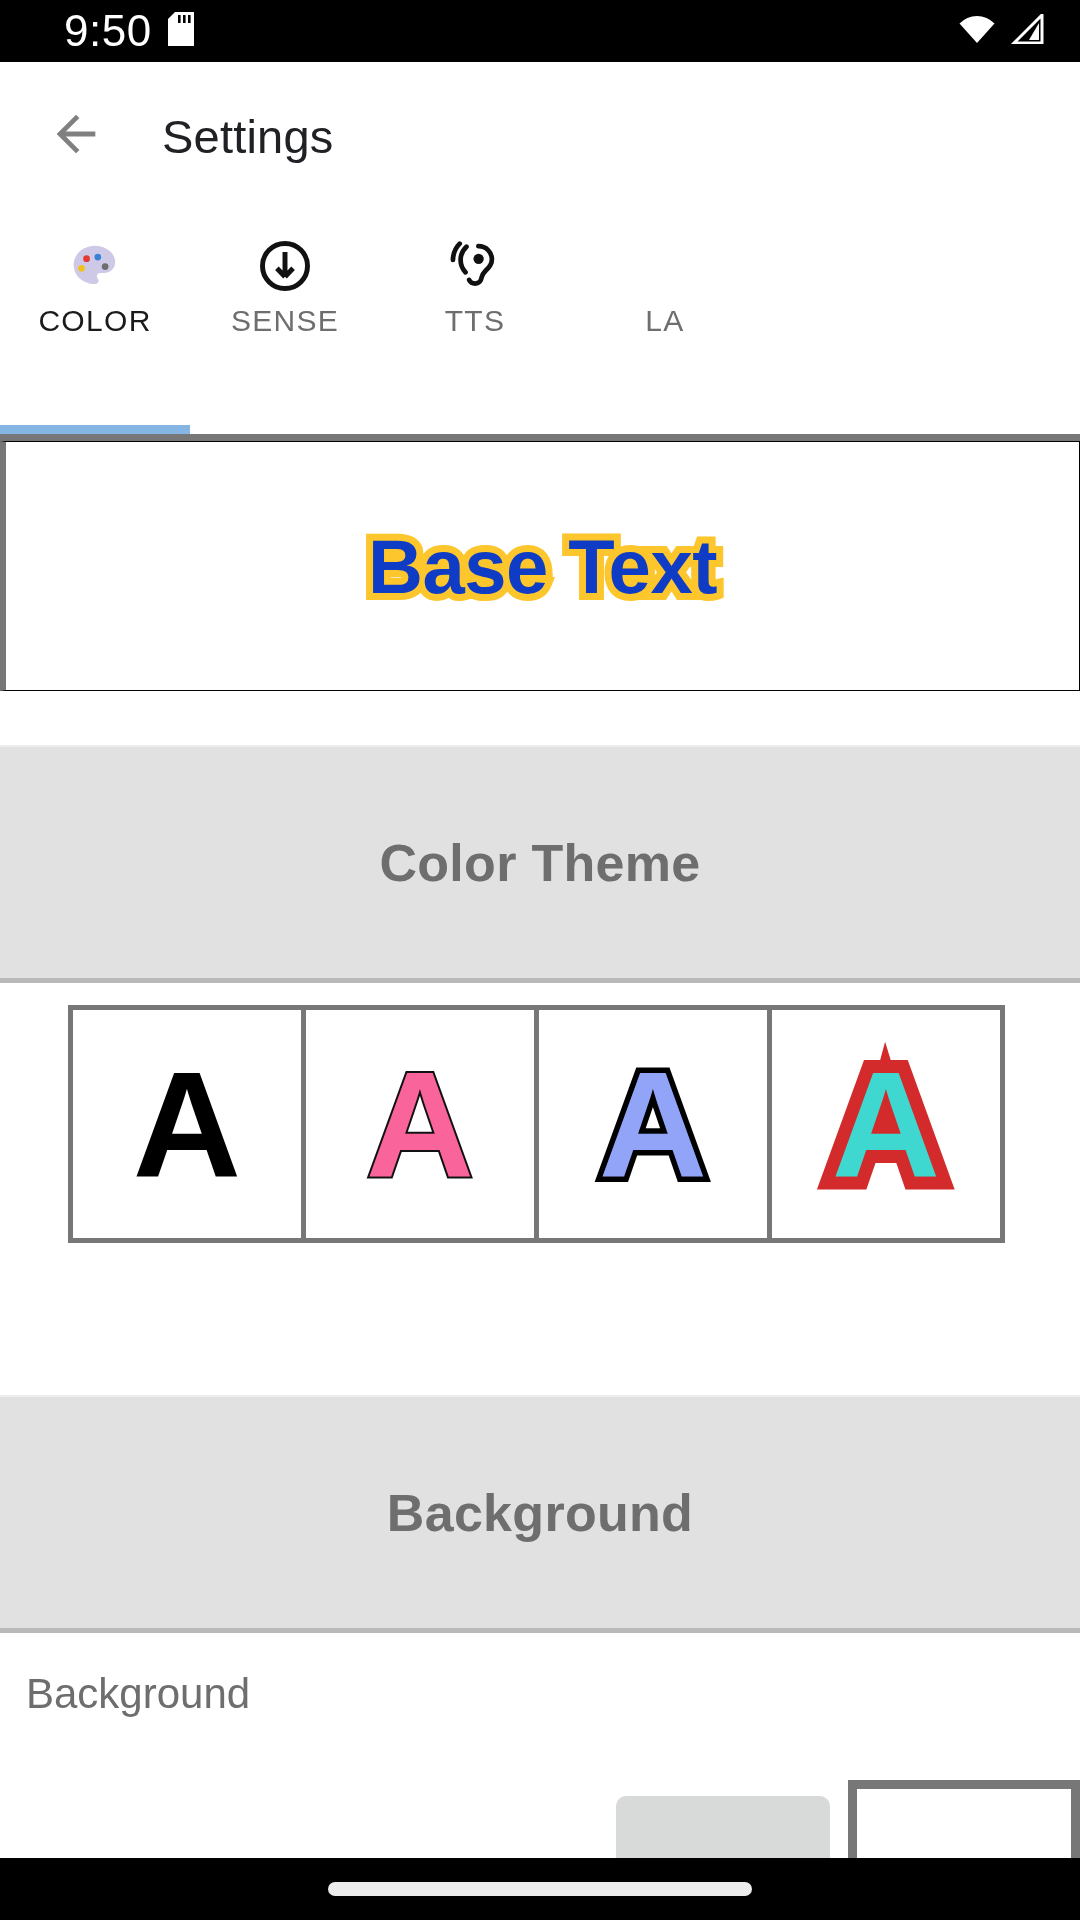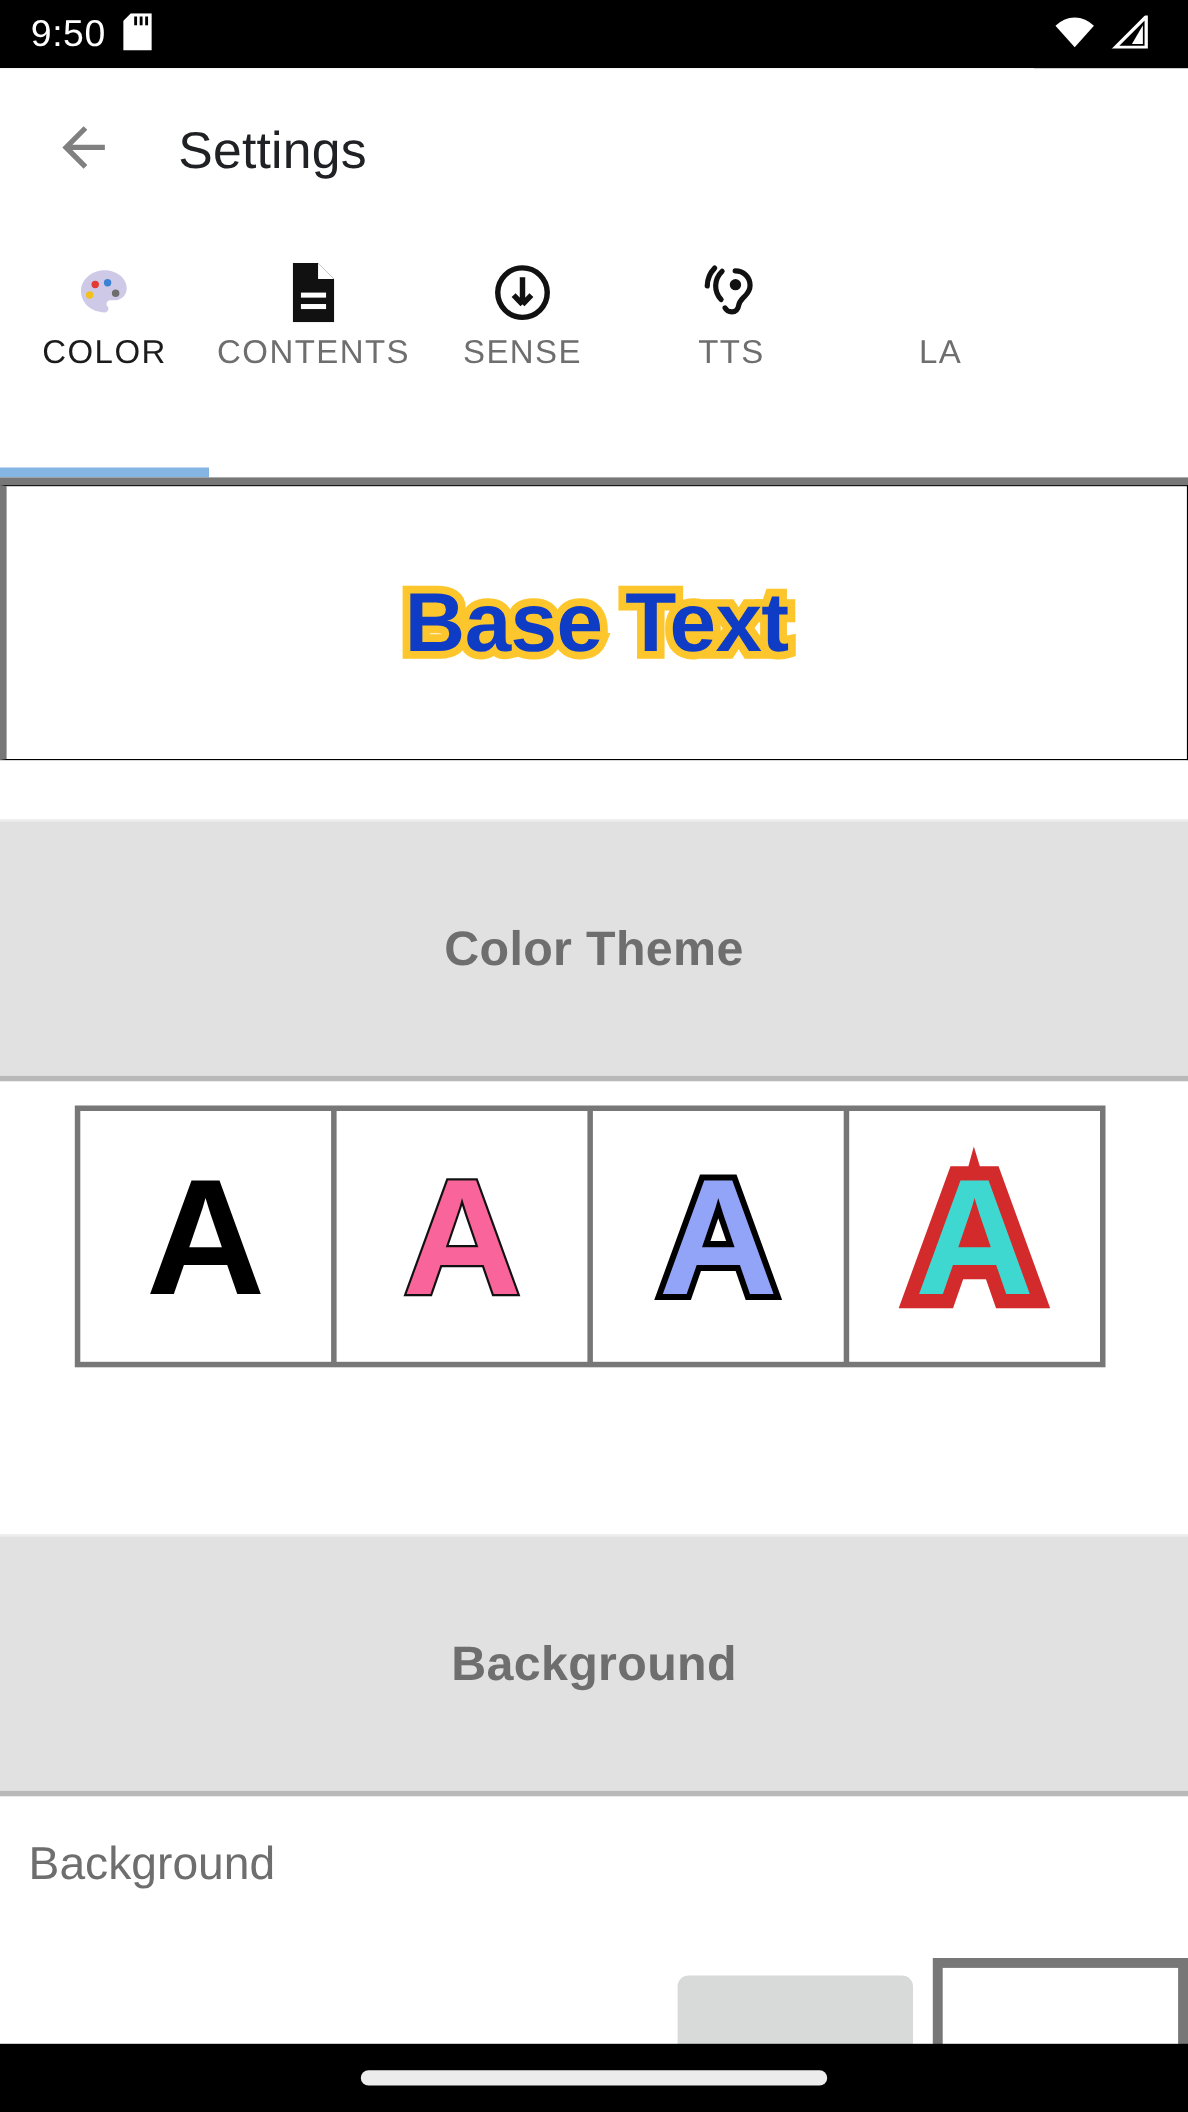--- a/index.html
+++ b/index.html
@@ -11,21 +11,21 @@
   }
   #screen { position:relative; width:1080px; height:1920px; background:#fff; }
 
   
   .statusbar {
     position:absolute; top:0; left:0; width:1080px; height:62px;
     background:#000; color:#fff;
     display:flex; align-items:center;
   }
   .sb-left { display:flex; align-items:center; gap:16px; padding-left:28px; }
-  .sb-clock { font-size:34px; letter-spacing:0.5px; line-height:1; }
+  .sb-clock { font-size:44px; letter-spacing:0.5px; line-height:1;margin-left:36px; }
   .sb-right { margin-left:auto; display:flex; align-items:center; gap:14px; padding-right:36px; }
   .sd-icon { display:block; }
   .wifi-icon, .sig-icon { display:block; }
 
   
   .appbar {
     position:absolute; top:62px; left:0; width:940px; height:148px;
     display:flex; align-items:center; background:#fff;
   }
   .back-btn {
@@ -94,21 +94,21 @@
   }
 
   
   .section-band {
     position:absolute; left:0; width:1080px;
     background:#e1e1e1;
     display:flex; align-items:center; justify-content:center;
     border-top:2px solid #ededed;
   }
   .section-band .band-label {
-    font-size:44px; font-weight:bold; color:#6e6e6e; letter-spacing:0.3px;
+    font-size:52px; font-weight:bold; color:#6e6e6e; letter-spacing:0.3px;
   }
   .band-rule {
     position:absolute; left:0; width:1080px; height:5px; background:#b9b9b9;
   }
 
   
   .theme-strip {
     position:absolute; left:68px; top:1005px;
     display:flex; background:#777777; padding:5px; gap:5px;
   }
@@ -201,31 +201,20 @@
           <circle cx="16.5" cy="17.5" r="3" fill="#e23b33"></circle>
           <circle cx="26.5" cy="16" r="3" fill="#3b82d6"></circle>
           <circle cx="12" cy="26" r="3" fill="#f2c11c"></circle>
           <circle cx="33" cy="24.5" r="3" fill="#6d6d6d"></circle>
         </svg>
       </div>
       <div class="tab-label">COLOR</div>
     </div>
 
 
-    <div class="tab">
-      <div class="tab-icon">
-        <svg width="50" height="54" viewBox="0 0 22 26">
-          <path d="M2 0h11l7 7v19H2z" fill="#111"></path>
-          <path d="M13 0l7 7h-7z" fill="#ffffff"></path>
-          <rect x="5.5" y="13" width="11" height="2.2" fill="#ffffff"></rect>
-          <rect x="5.5" y="18" width="11" height="2.2" fill="#ffffff"></rect>
-        </svg>
-      </div>
-      <div class="tab-label">CONTENTS</div>
-    </div>
 
     <div class="tab">
       <div class="tab-icon">
         <svg width="54" height="54" viewBox="0 0 24 24">
           <circle cx="12" cy="12" r="10" fill="none" stroke="#111" stroke-width="2.2"></circle>
           <path d="M12 5.8v10M12 16.8l-3.6-3.8M12 16.8l3.6-3.8" fill="none" stroke="#111" stroke-width="2.2"></path>
         </svg>
       </div>
       <div class="tab-label">SENSE</div>
     </div>

